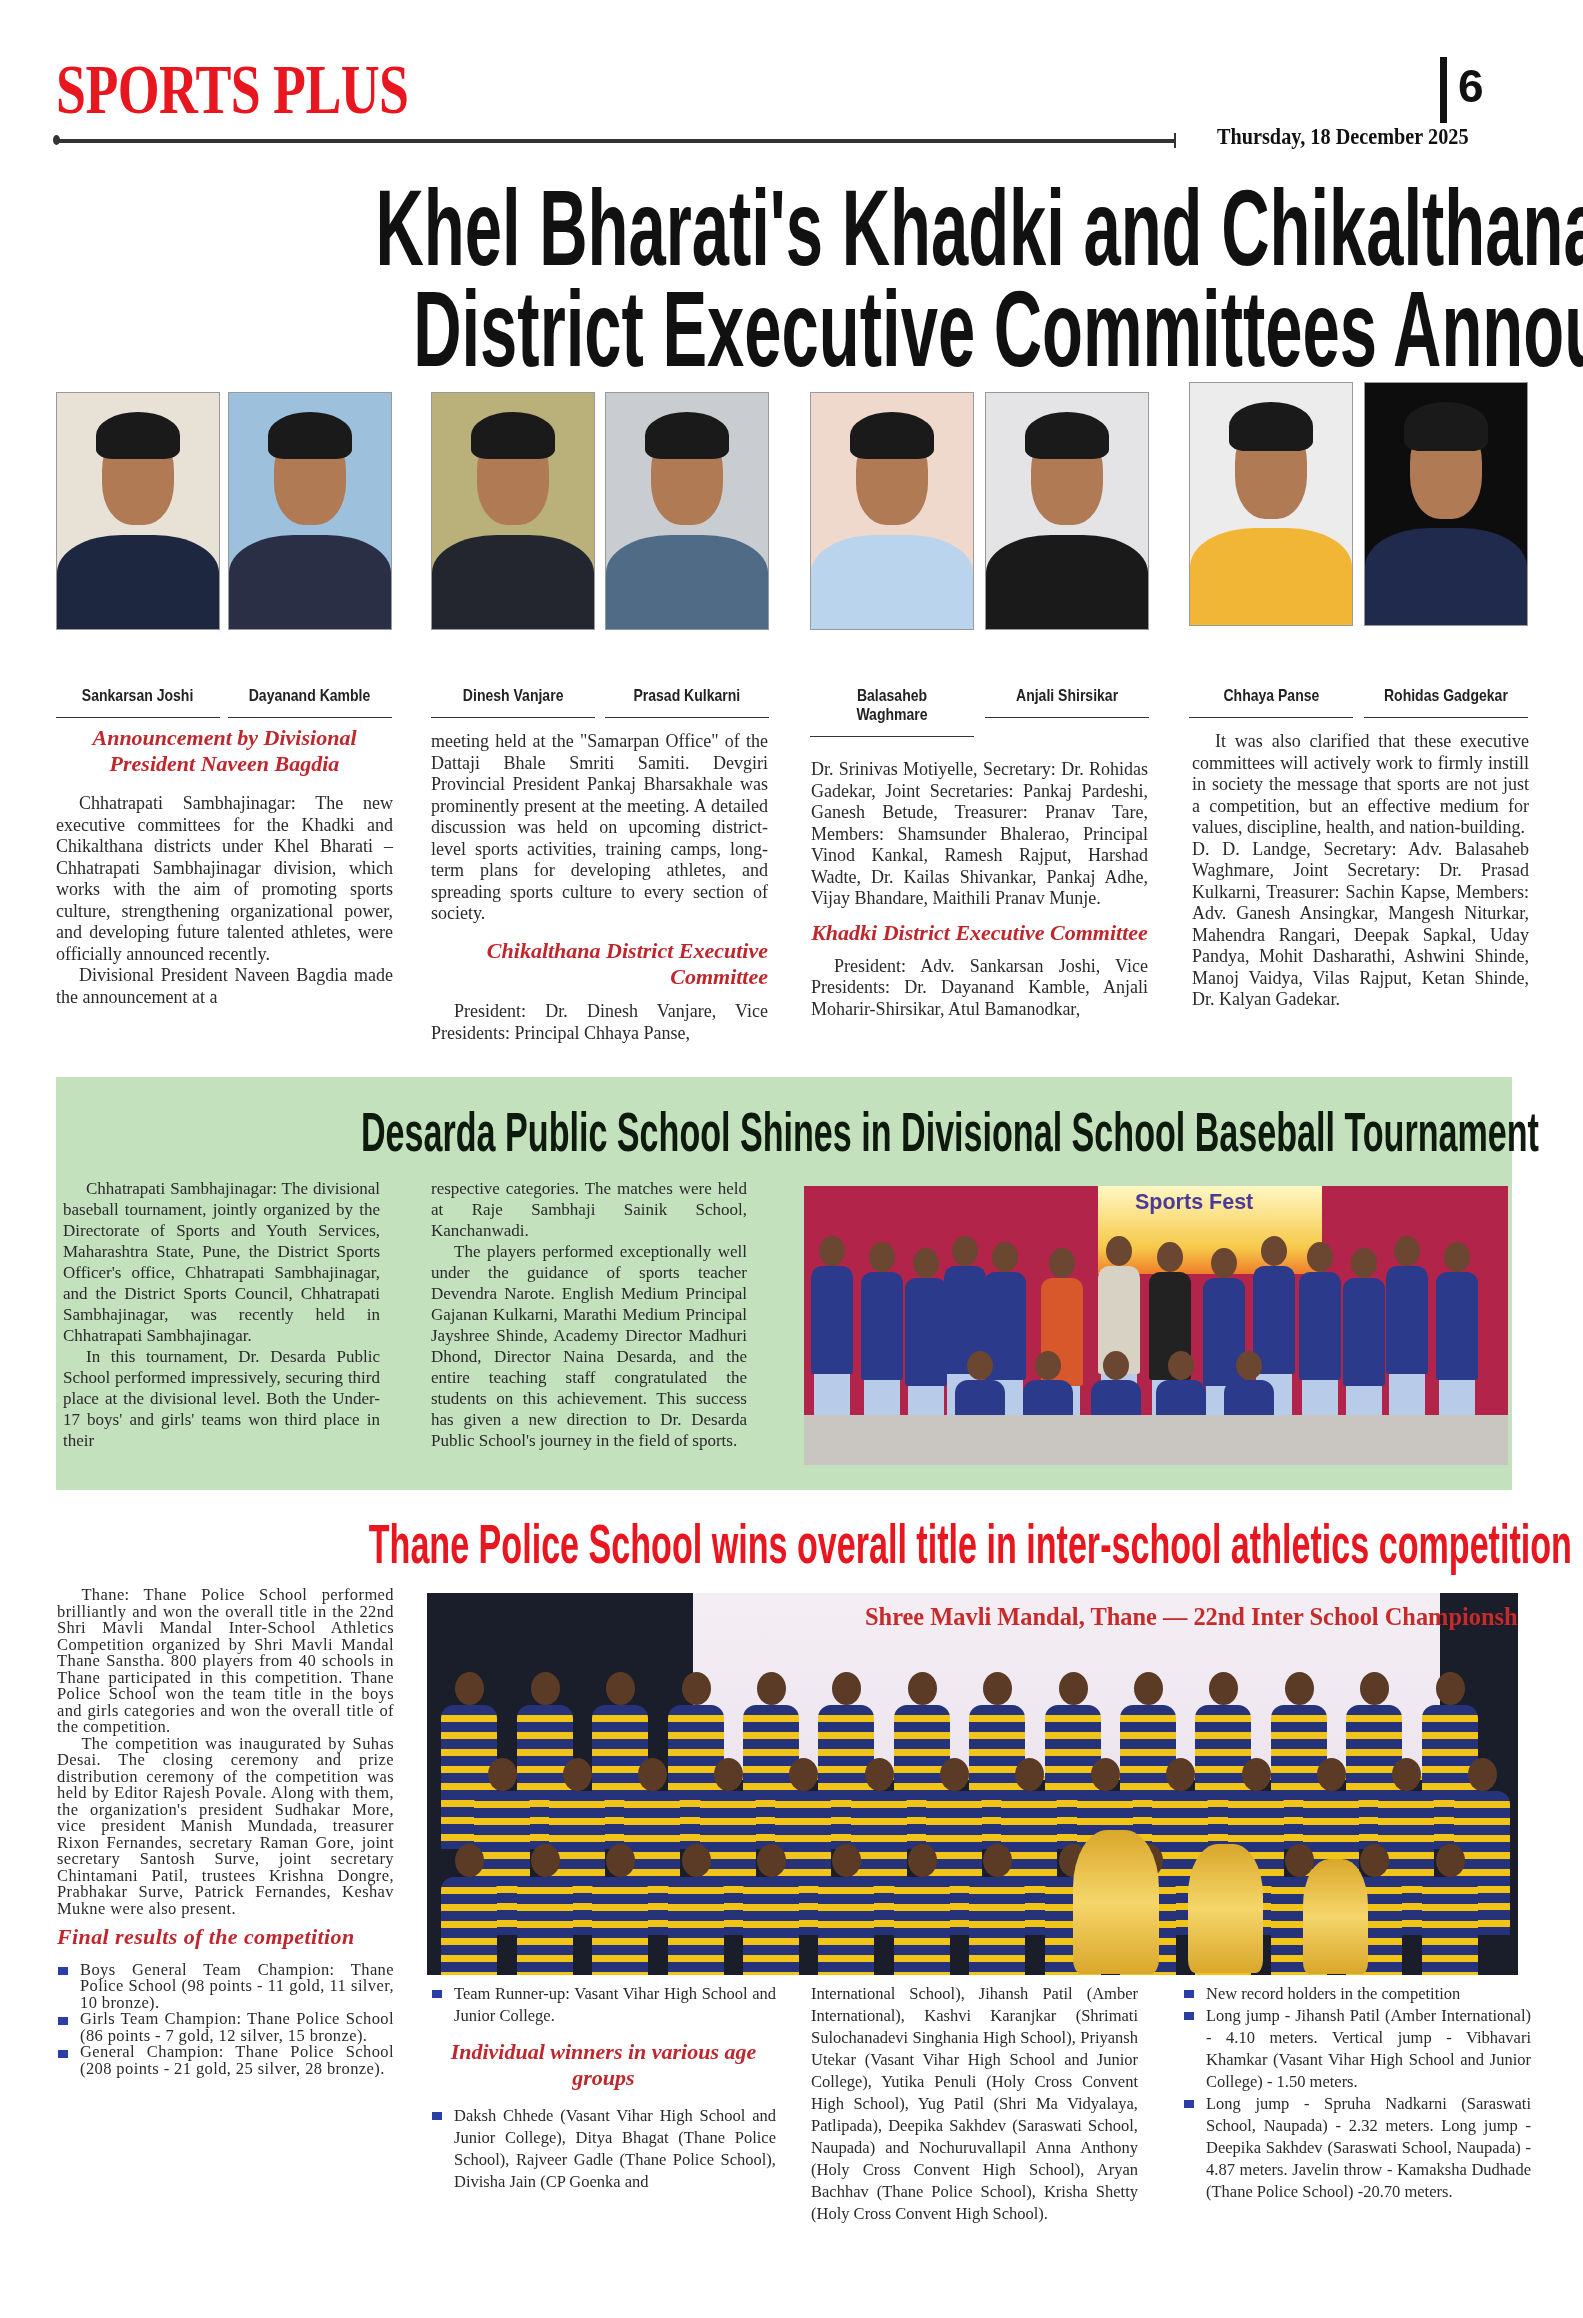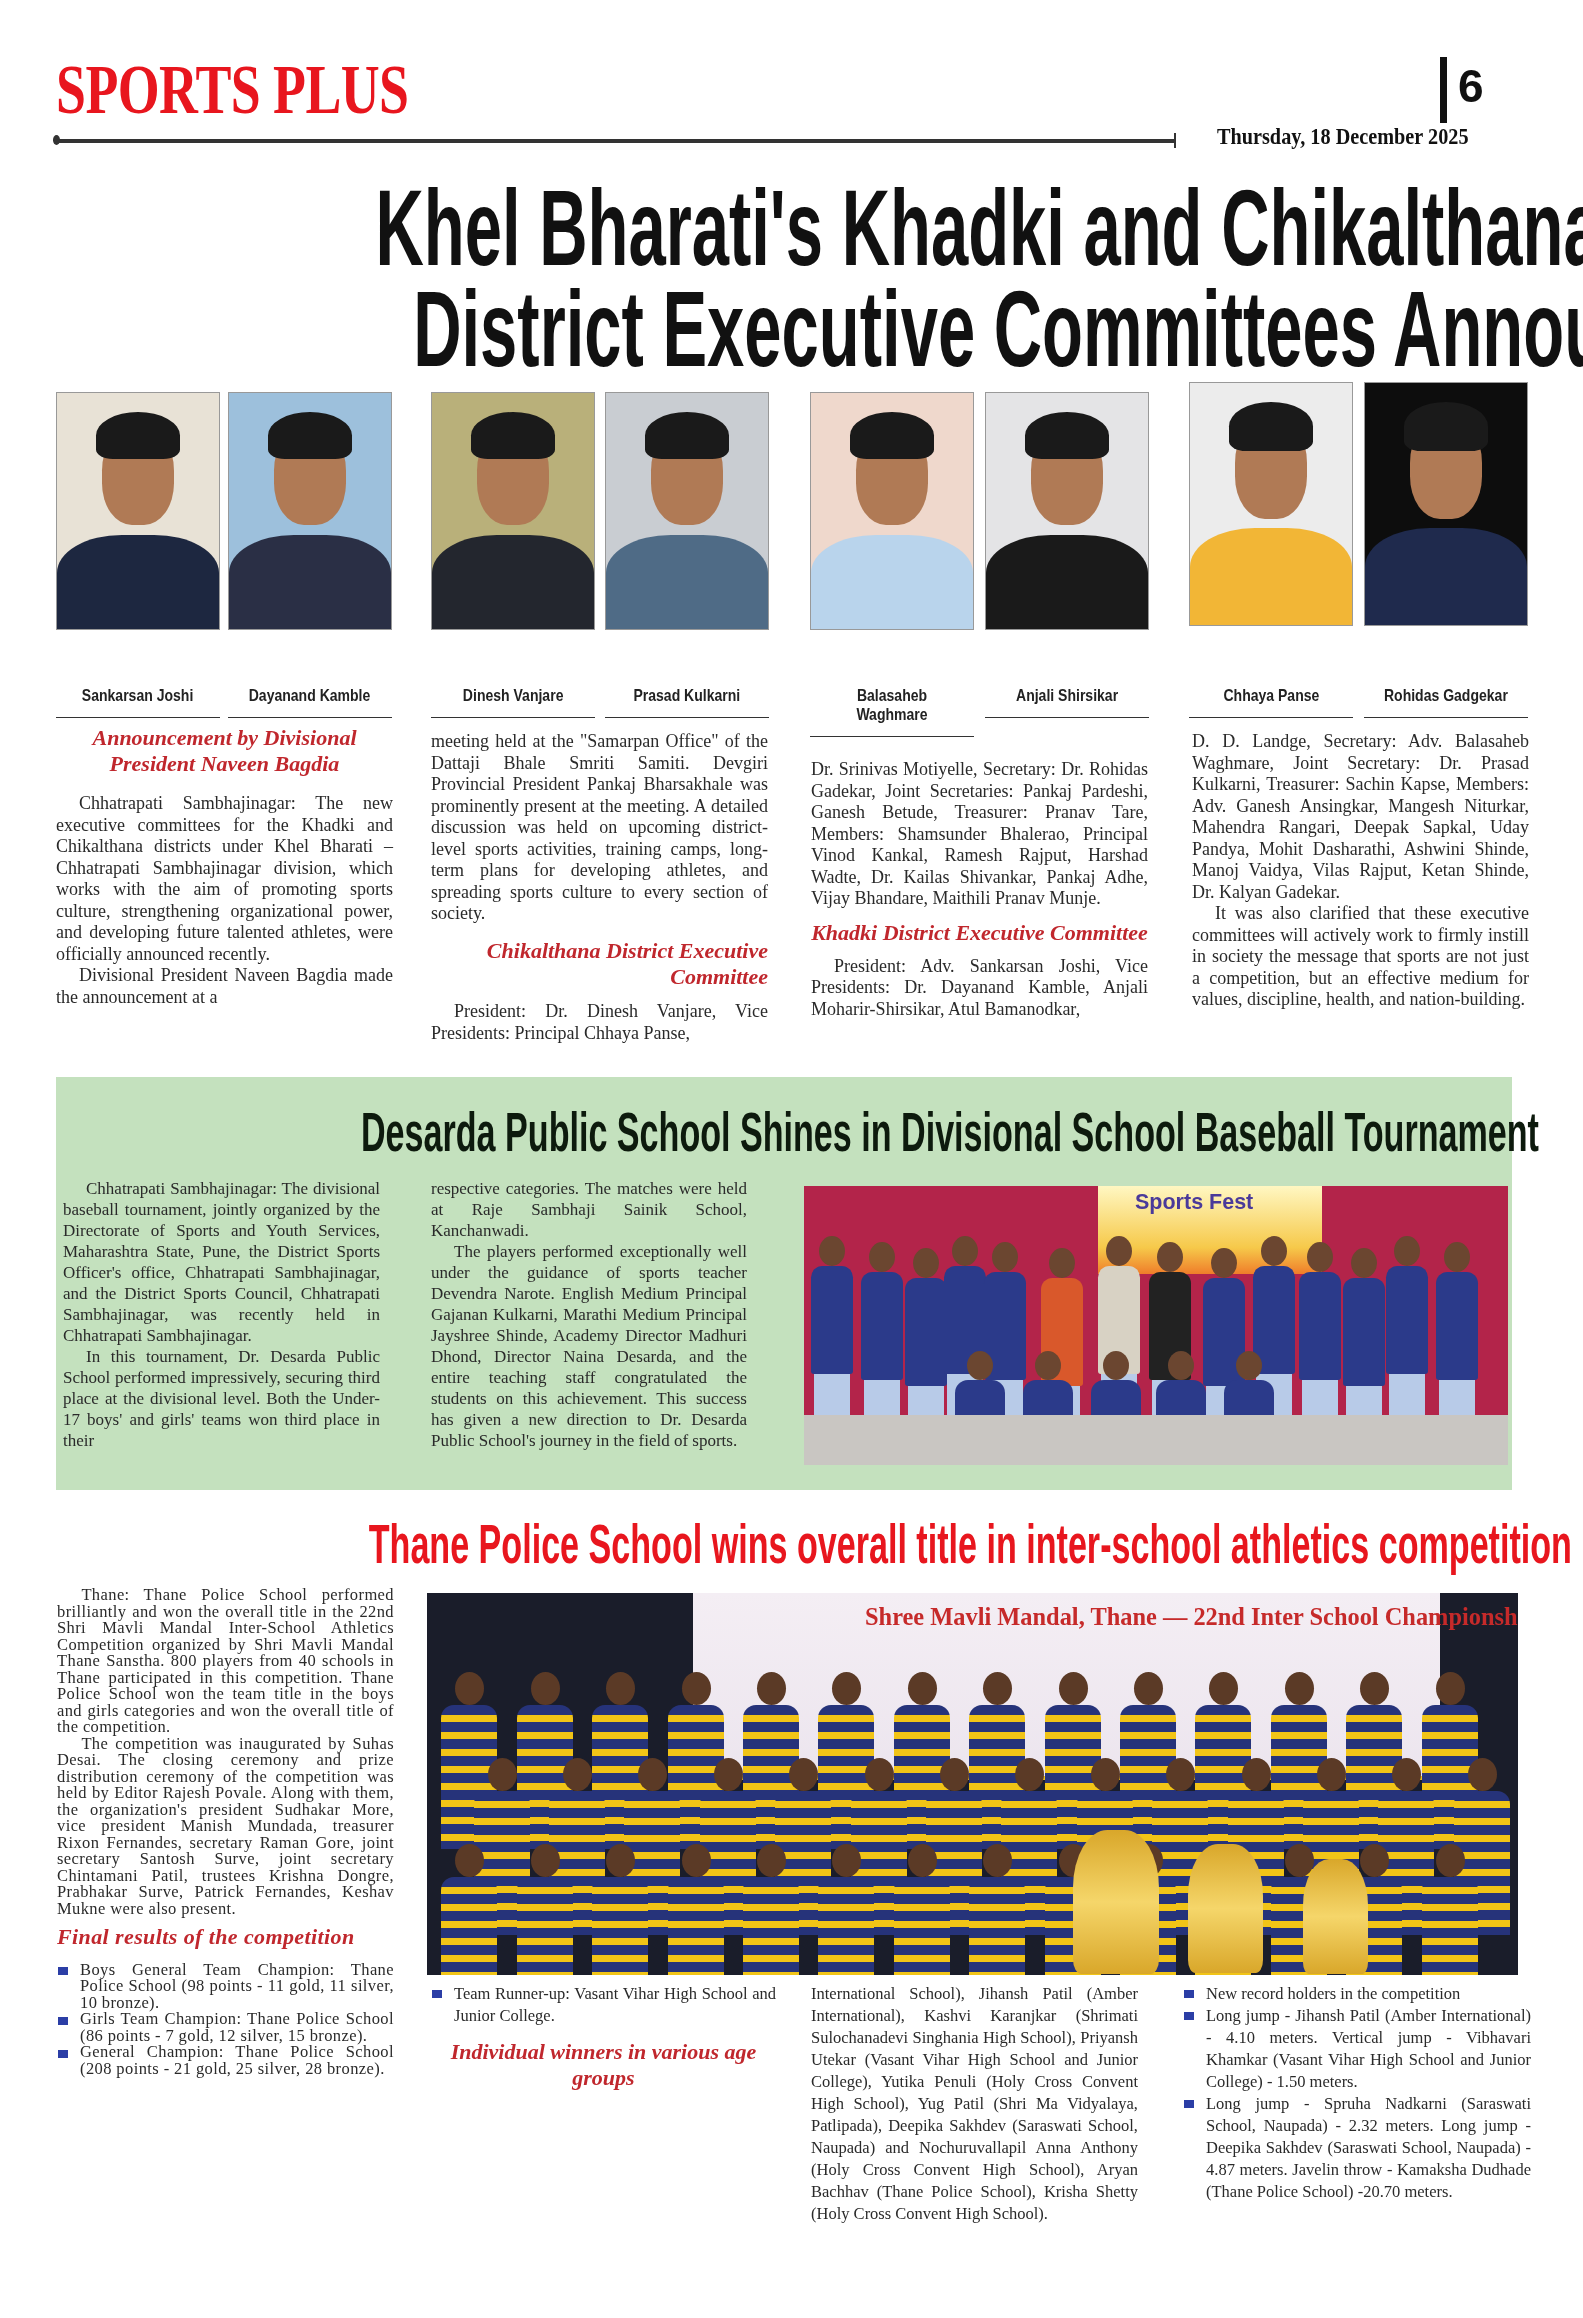--- a/index.html
+++ b/index.html
@@ -122,22 +122,22 @@
   <p style="text-indent:0">meeting held at the "Samarpan Office" of the Dattaji Bhale Smriti Samiti. Devgiri Provincial President Pankaj Bharsakhale was prominently present at the meeting. A detailed discussion was held on upcoming district-level sports activities, training camps, long-term plans for developing athletes, and spreading sports culture to every section of society.</p>
   <div class="sub" style="margin-top:13px; margin-bottom:11.5px;text-align:right;">Chikalthana District Executive Committee</div>
   <p>President: Dr. Dinesh Vanjare, Vice Presidents: Principal Chhaya Panse,</p>
 </div>
 <div class="col" style="left:811px; top:759px; width:337px;">
   <p style="text-indent:0">Dr. Srinivas Motiyelle, Secretary: Dr. Rohidas Gadekar, Joint Secretaries: Pankaj Pardeshi, Ganesh Betude, Treasurer: Pranav Tare, Members: Shamsunder Bhalerao, Principal Vinod Kankal, Ramesh Rajput, Harshad Wadte, Dr. Kailas Shivankar, Pankaj Adhe, Vijay Bhandare, Maithili Pranav Munje.</p>
   <div class="sub" style="margin-top:10px; margin-bottom:10px;">Khadki District Executive Committee</div>
   <p>President: Adv. Sankarsan Joshi, Vice Presidents: Dr. Dayanand Kamble, Anjali Moharir-Shirsikar, Atul Bamanodkar,</p>
 </div>
 <div class="col" style="left:1192px; top:731px; width:337px;">
+  <p>It was also clarified that these executive committees will actively work to firmly instill in society the message that sports are not just a competition, but an effective medium for values, discipline, health, and nation-building.</p>
   <p style="text-indent:0">D. D. Landge, Secretary: Adv. Balasaheb Waghmare, Joint Secretary: Dr. Prasad Kulkarni, Treasurer: Sachin Kapse, Members: Adv. Ganesh Ansingkar, Mangesh Niturkar, Mahendra Rangari, Deepak Sapkal, Uday Pandya, Mohit Dasharathi, Ashwini Shinde, Manoj Vaidya, Vilas Rajput, Ketan Shinde, Dr. Kalyan Gadekar.</p>
-  <p>It was also clarified that these executive committees will actively work to firmly instill in society the message that sports are not just a competition, but an effective medium for values, discipline, health, and nation-building.</p>
 </div>
 
 <div class="green-box"></div>
 <div class="h2"><span>Desarda Public School Shines in Divisional School Baseball Tournament</span></div>
 <div class="col" style="left:63px; top:1178px; width:317px; font-size:17px; line-height:21px;">
   <p>Chhatrapati Sambhajinagar: The divisional baseball tournament, jointly organized by the Directorate of Sports and Youth Services, Maharashtra State, Pune, the District Sports Officer's office, Chhatrapati Sambhajinagar, and the District Sports Council, Chhatrapati Sambhajinagar, was recently held in Chhatrapati Sambhajinagar.</p>
   <p>In this tournament, Dr. Desarda Public School performed impressively, securing third place at the divisional level. Both the Under-17 boys' and girls' teams won third place in their</p>
 </div>
 <div class="col" style="left:431px; top:1178px; width:316px; font-size:17px; line-height:21px;">
   <p style="text-indent:0">respective categories. The matches were held at Raje Sambhaji Sainik School, Kanchanwadi.</p>
@@ -431,20 +431,23 @@
       <div style="position: absolute; left: 761px; top: 251px; width: 75px; height: 129px; background: linear-gradient(rgb(217, 167, 42), rgb(245, 214, 106), rgb(217, 167, 42)); border-radius: 40% 40% 10% 10%;"></div>
       <div style="position: absolute; left: 876px; top: 266px; width: 65px; height: 115px; background: linear-gradient(rgb(217, 167, 42), rgb(245, 214, 106), rgb(217, 167, 42)); border-radius: 40% 40% 10% 10%;"></div>
     </div>
 </div>
 
 <div class="col-b" style="left:431px; top:1983px; width:345px;">
   <ul class="bl">
     <li>Team Runner-up: Vasant Vihar High School and Junior College.</li>
   </ul>
   <div class="sub" style="margin:11.5px 0 14.4px 0;">Individual winners in various age groups</div>
+  <ul class="bl">
+    <li>Daksh Chhede (Vasant Vihar High School and Junior College), Ditya Bhagat (Thane Police School), Rajveer Gadle (Thane Police School), Divisha Jain (CP Goenka and</li>
+  </ul>
 </div>
 <div class="col-b" style="left:811px; top:1983px; width:327px;">
   <p>International School), Jihansh Patil (Amber International), Kashvi Karanjkar (Shrimati Sulochanadevi Singhania High School), Priyansh Utekar (Vasant Vihar High School and Junior College), Yutika Penuli (Holy Cross Convent High School), Yug Patil (Shri Ma Vidyalaya, Patlipada), Deepika Sakhdev (Saraswati School, Naupada) and Nochuruvallapil Anna Anthony (Holy Cross Convent High School), Aryan Bachhav (Thane Police School), Krisha Shetty (Holy Cross Convent High School).</p>
 </div>
 <div class="col-b" style="left:1183px; top:1983px; width:348px;">
   <ul class="bl">
     <li>New record holders in the competition</li>
     <li>Long jump - Jihansh Patil (Amber International) - 4.10 meters. Vertical jump - Vibhavari Khamkar (Vasant Vihar High School and Junior College) - 1.50 meters.</li>
     <li>Long jump - Spruha Nadkarni (Saraswati School, Naupada) - 2.32 meters. Long jump - Deepika Sakhdev (Saraswati School, Naupada) - 4.87 meters. Javelin throw - Kamaksha Dudhade (Thane Police School) -20.70 meters.</li>
   </ul>

